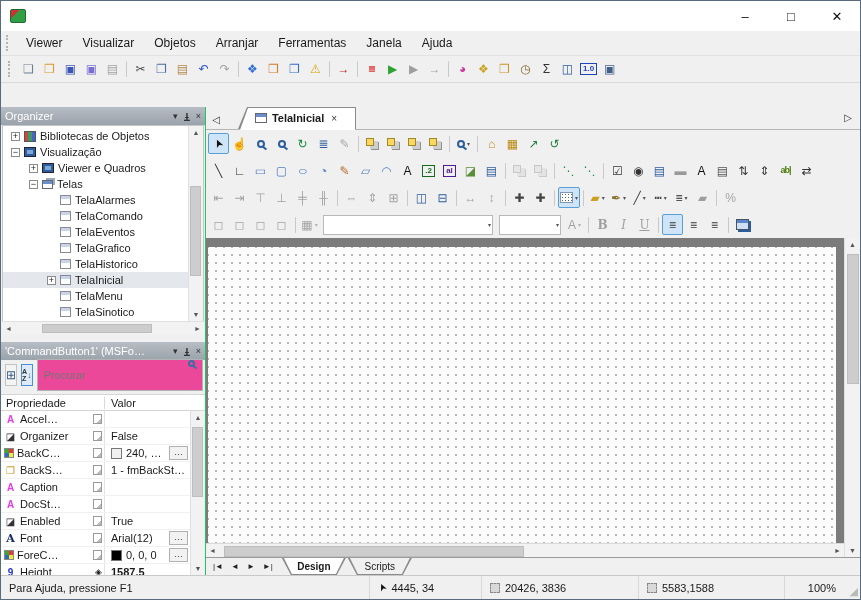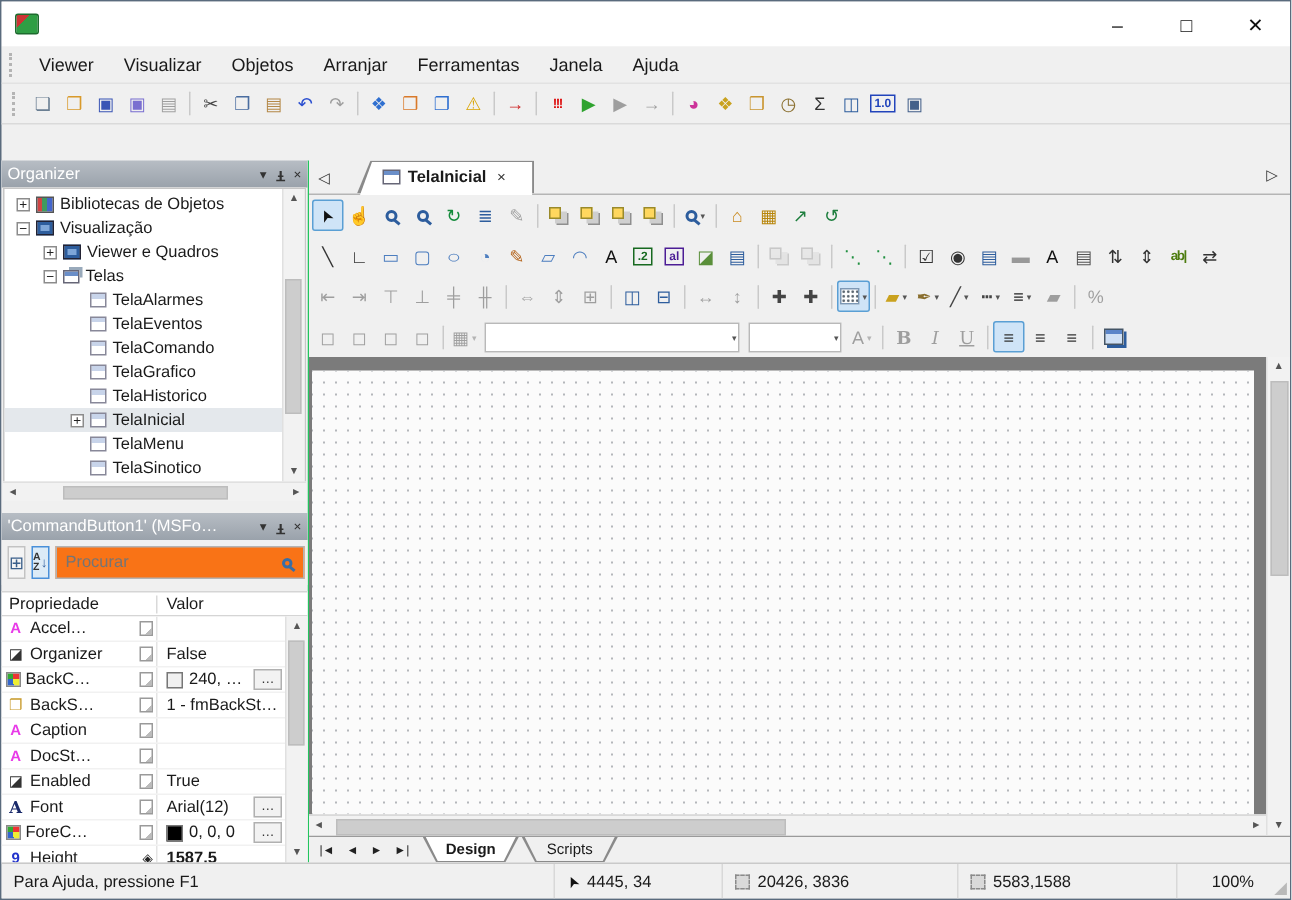--- a/index.html
+++ b/index.html
@@ -83,21 +83,21 @@
   .cv-vthumb{left:2px;top:16px;width:12px;height:130px}
   .cv-hthumb{left:18px;top:2px;height:11px;width:300px}
 
   
   .ptb{height:30px;flex:none;display:flex;align-items:center;gap:4px;padding:0 4px;background:#f0f0f0}
   .pbtn{width:24px;height:22px;border:1px solid #c3c3c3;background:#f4f4f4;display:flex;align-items:center;justify-content:center;color:#3a5f8a;font-size:12px}
   .pbtn.active{border-color:#4a90d9;background:#dcebf7}
   .azwrap{display:flex;align-items:center;line-height:1}
   .azcol{display:flex;flex-direction:column;font-size:7px;font-weight:bold;color:#333}
   .azar{color:#2d5d9d;font-size:9px}
-  .searchbox{flex:1;height:22px;background:#f97316;border:1px solid #b3b3b3;display:flex;align-items:center;padding:0 4px}
+  .searchbox{flex:1;height:32px;background:#ec4899;border:1px solid #b3b3b3;display:flex;padding:0 4px}
   .searchbox input{flex:1;border:none;outline:none;font-family:"Liberation Sans",sans-serif;font-size:11px;color:#333;min-width:0;background:transparent}
   .mag{width:7px;height:7px;border:2px solid #3a6ea5;border-radius:50%;position:relative;flex:none;margin-right:3px}
   .mag::after{content:"";position:absolute;width:5px;height:2px;background:#3a6ea5;right:-4px;bottom:-3px;transform:rotate(40deg)}
   .pgHead{height:17px;flex:none;background:#fff;border-top:1px solid #d5d5d5;border-bottom:1px solid #d5d5d5;display:flex;align-items:center;margin-top:4px}
   .pgHead .c1{width:104px;padding-left:5px;border-right:1px solid #d9d9d9}
   .pgHead .c2{flex:1;padding-left:6px}
   .prows-wrap{flex:1;display:flex;min-height:0;background:#fff}
   .prows{flex:1;overflow:hidden}
   .prow{height:17px;display:flex;align-items:center;border-bottom:1px solid #f1f1f1}
   .pnamecol{width:104px;flex:none;display:flex;align-items:center;gap:3px;padding-left:3px;border-right:1px solid #e4e4e4;height:100%}
@@ -361,27 +361,27 @@
 
               <div class="trow" data-name="tree-item" data-level="3">
                 <span class="exp" data-name="tree-expander"></span>
                 <span class="tico" data-name="tree-item-icon" data-ic="scr"></span>
                 <span class="tlabel" data-name="tree-item-label">TelaAlarmes</span>
               </div>
 
               <div class="trow" data-name="tree-item" data-level="3">
                 <span class="exp" data-name="tree-expander"></span>
                 <span class="tico" data-name="tree-item-icon" data-ic="scr"></span>
-                <span class="tlabel" data-name="tree-item-label">TelaEventos</span>
+                <span class="tlabel" data-name="tree-item-label">TelaComando</span>
               </div>
 
               <div class="trow" data-name="tree-item" data-level="3">
                 <span class="exp" data-name="tree-expander"></span>
                 <span class="tico" data-name="tree-item-icon" data-ic="scr"></span>
-                <span class="tlabel" data-name="tree-item-label">TelaComando</span>
+                <span class="tlabel" data-name="tree-item-label">TelaEventos</span>
               </div>
 
               <div class="trow" data-name="tree-item" data-level="3">
                 <span class="exp" data-name="tree-expander"></span>
                 <span class="tico" data-name="tree-item-icon" data-ic="scr"></span>
                 <span class="tlabel" data-name="tree-item-label">TelaGrafico</span>
               </div>
 
               <div class="trow" data-name="tree-item" data-level="3">
                 <span class="exp" data-name="tree-expander"></span>

